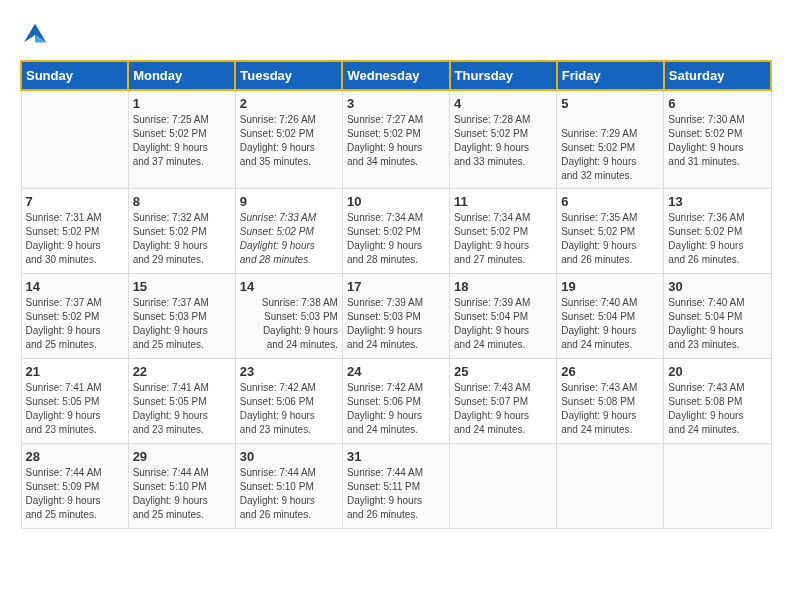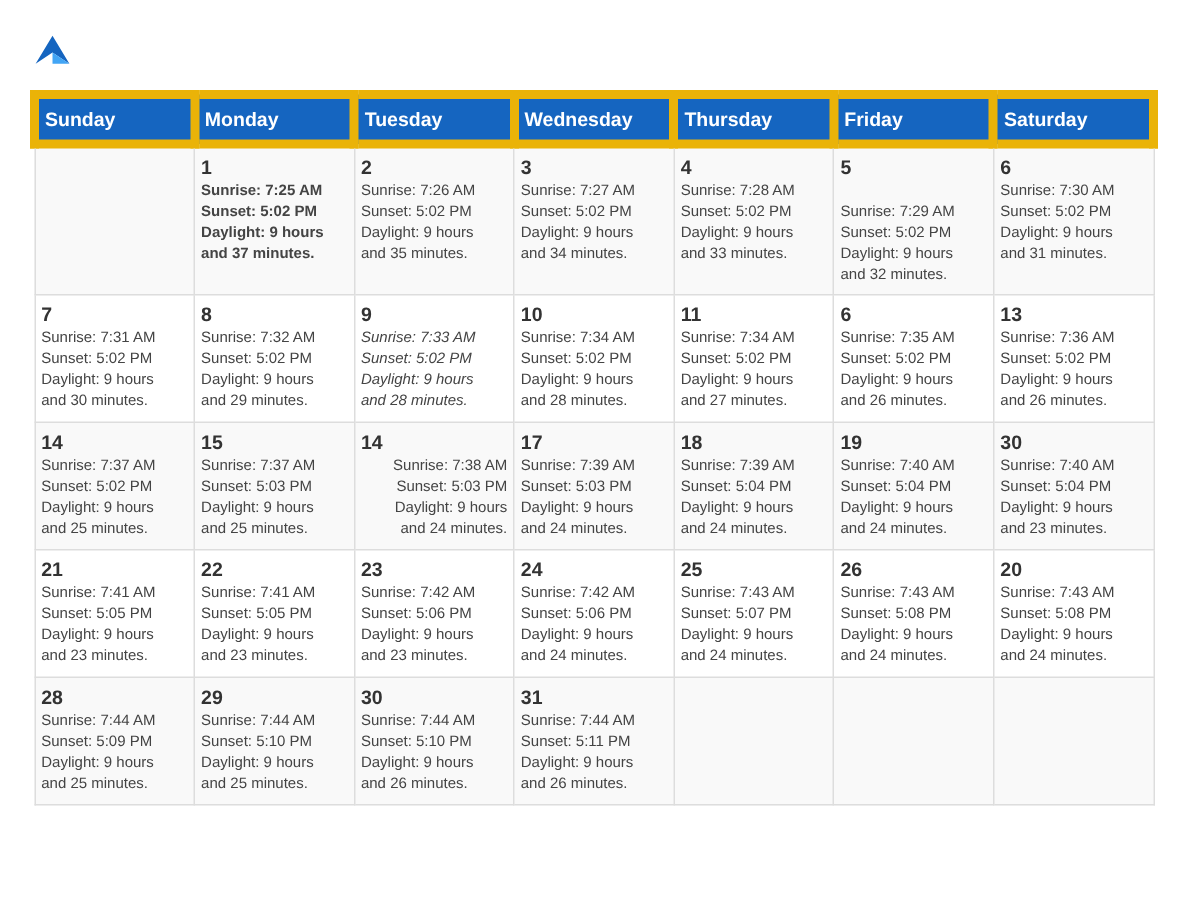--- a/index.html
+++ b/index.html
@@ -42,21 +42,21 @@
       border-collapse: collapse;
       table-layout: fixed;
     }
     thead tr th {
       background-color: #1565c0;
       color: #fff;
       padding: 6px 4px;
       font-size: 13px;
       font-weight: bold;
       text-align: left;
-      border: 6px solid #eab308;
+      border: 2px solid #eab308;
     }
     tbody tr td {
       vertical-align: top;
       padding: 5px 4px;
       border: 1px solid #ddd;
       font-size: 10.5px;
       color: #333;
       height: 85px;
     }
     tbody tr:nth-child(odd) {
@@ -112,21 +112,21 @@
         <th>Thursday</th>
         <th>Friday</th>
         <th>Saturday</th>
       </tr>
   </thead>
   <tbody id="calendar-body">
   <tr>
         <td class="empty-cell"></td>
         <td>
           <span class="day-number">1</span>
-          <div class="day-info" style="white-space: pre-line; font-weight: bold;">Sunrise: 7:25 AM
+          <div class="day-info" style="white-space: pre-line;">Sunrise: 7:25 AM
 Sunset: 5:02 PM
 Daylight: 9 hours
 and 37 minutes.</div>
         </td>
         <td>
           <span class="day-number">2</span>
           <div class="day-info" style="white-space: pre-line;">Sunrise: 7:26 AM
 Sunset: 5:02 PM
 Daylight: 9 hours
 and 35 minutes.</div>

